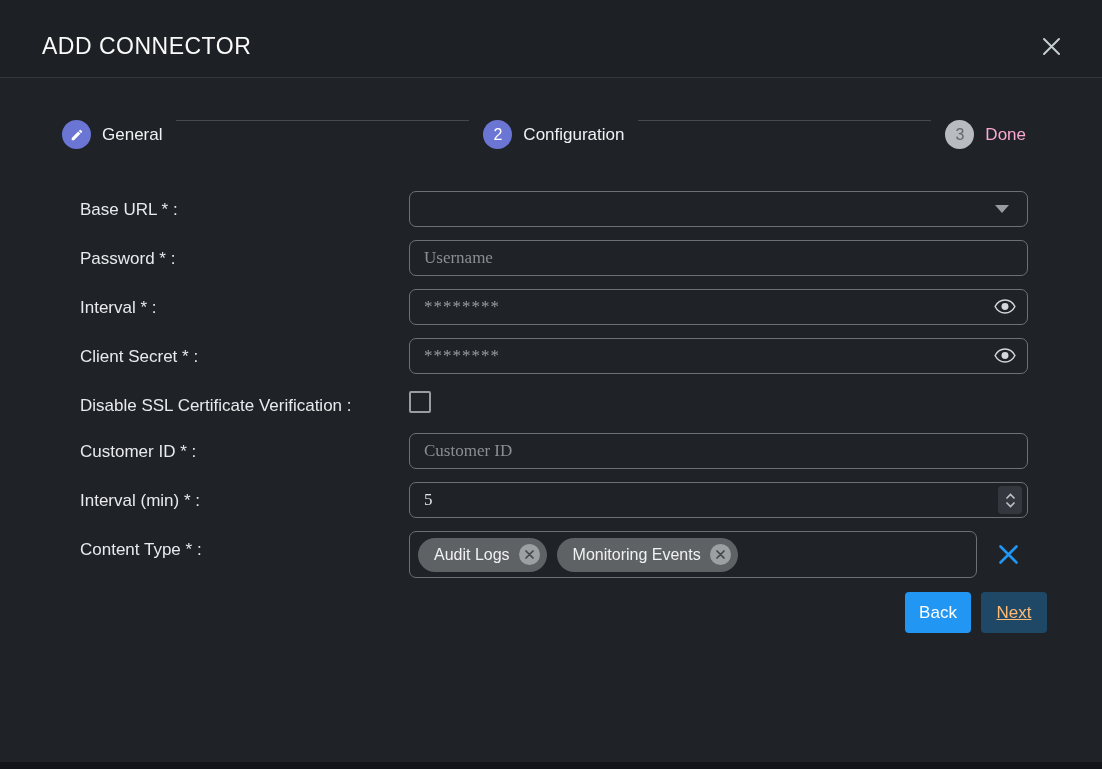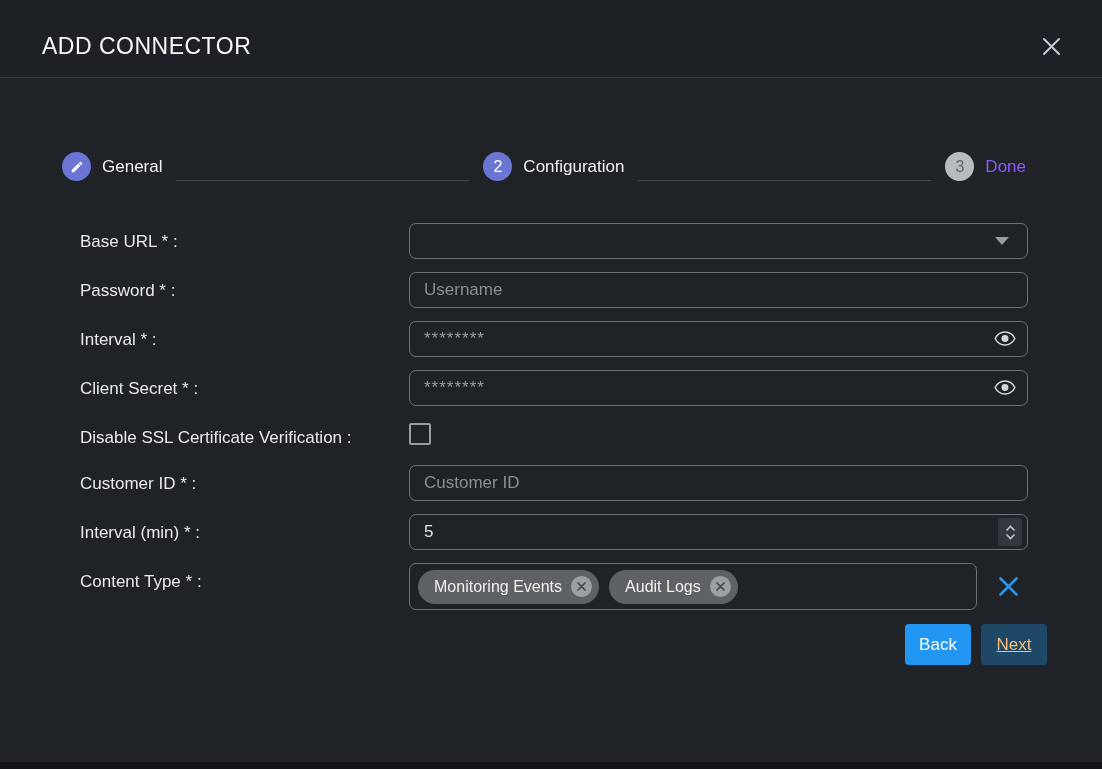--- a/index.html
+++ b/index.html
@@ -7,40 +7,40 @@
               font-family:"Liberation Sans", sans-serif; }
   .modal { width:1102px; height:762px; background:#1f2226; color:#e8eaec; }
 
   
   .modal-header { height:78px; display:flex; align-items:center; justify-content:space-between;
                   padding:15px 40px 0 42px; border-bottom:1px solid #33363b; background:#1d2024;text-align:center; }
   .modal-title { font-size:23px; letter-spacing:0.5px; color:#fafafa; font-weight:400; }
   .close-btn { cursor:pointer; display:flex; align-items:center; }
 
   
-  .stepper { display:flex; align-items:flex-end; margin:74px 76px 0 62px; }
+  .stepper { display:flex; align-items:flex-start; margin:42px 76px 0 62px; }
   .step { display:flex; align-items:center; gap:11px; cursor:pointer; }
   .step-circle { width:29px; height:29px; border-radius:50%; display:flex; align-items:center;
                  justify-content:center; font-size:16px; color:#fff; flex:0 0 auto; }
   .step-circle.active { background:#6b76d4; }
   .step-circle.upcoming { background:#b9bcbf; color:#63676b; }
   .step-label { font-size:17px; color:#f0f1f3; white-space:nowrap; }
-  .step-label.dim { color:#8b5cf6; }
+  .step-label.dim { color:#f9a8d4; }
   .step-line { flex:1; height:1px; background:#46494d; margin:0 14px; }
 
   
   .form { margin:42px 0 0 80px; }
   .form-row { display:flex; margin-bottom:13px; }
   .label-col { width:329px; padding-top:7px; font-size:17px; color:#e8eaec; line-height:23px;
                padding-right:40px; }
   .field-col { width:619px; position:relative; }
 
   .tb { width:619px; height:36px; background:transparent; border:1px solid #6d7176;
         border-radius:7px; padding:0 14px; font-size:17px; color:#e2e5e8; outline:none;
-        font-family:Liberation Sans, sans-serif; }
+        font-family:Liberation Serif, serif; }
   .tb::placeholder { color:#8b8f93; }
   .tb.masked { color:#9a9da1; letter-spacing:1px; padding-right:46px; }
 
   .select-box { width:619px; height:36px; border:1px solid #6d7176; border-radius:7px;
                 display:flex; align-items:center; justify-content:flex-end; padding:0 14px;
                 cursor:pointer; }
   .caret-down { width:0; height:0; border-left:7px solid transparent; border-right:7px solid transparent;
                 border-top:8px solid #9a9da0; margin-right:4px; }
 
   .eye { position:absolute; right:12px; top:9px; cursor:pointer; }
@@ -174,29 +174,29 @@
             </svg>
         </div>
       </div>
     </div>
 
     <div class="form-row">
       <div class="label-col">Content Type * :</div>
       <div class="field-col">
         <div class="tags-box">
           <div class="chip">
-            <span>Monitoring Events</span>
+            <span>Audit Logs</span>
             <span class="chip-x">
               <svg width="9" height="9" viewBox="0 0 9 9">
                   <path d="M1 1 L8 8 M8 1 L1 8" stroke="#44474a" stroke-width="1.7" stroke-linecap="round"></path>
                 </svg>
             </span>
           </div>
           <div class="chip">
-            <span>Audit Logs</span>
+            <span>Monitoring Events</span>
             <span class="chip-x">
               <svg width="9" height="9" viewBox="0 0 9 9">
                   <path d="M1 1 L8 8 M8 1 L1 8" stroke="#44474a" stroke-width="1.7" stroke-linecap="round"></path>
                 </svg>
             </span>
           </div>
         </div>
         <span class="clear-all">
           <svg width="23" height="23" viewBox="0 0 23 23">
               <path d="M3.5 3.5 L19.5 19.5 M19.5 3.5 L3.5 19.5" stroke="#2196f3" stroke-width="2.6" stroke-linecap="round"></path>

